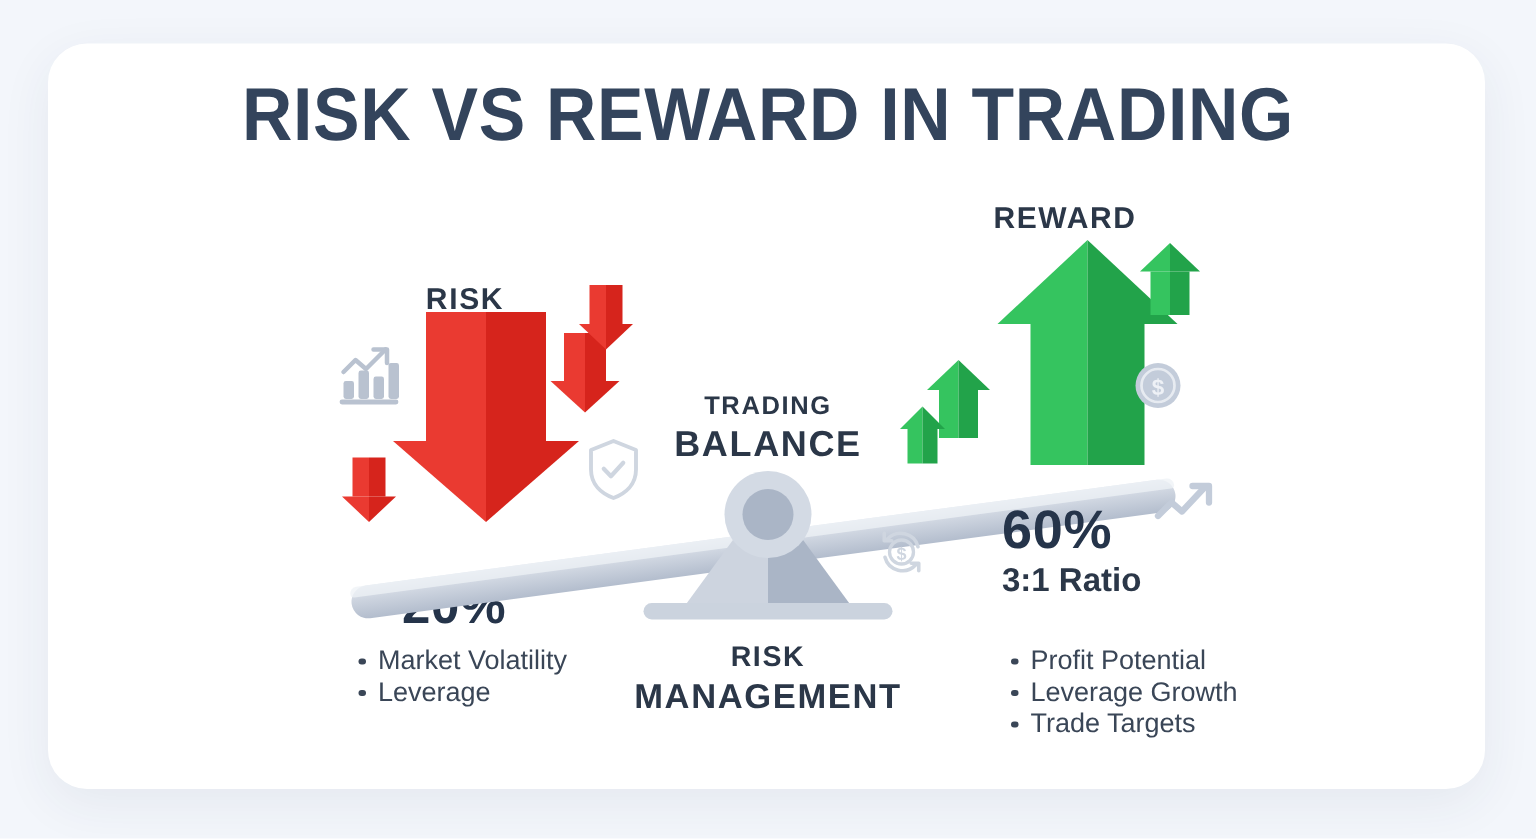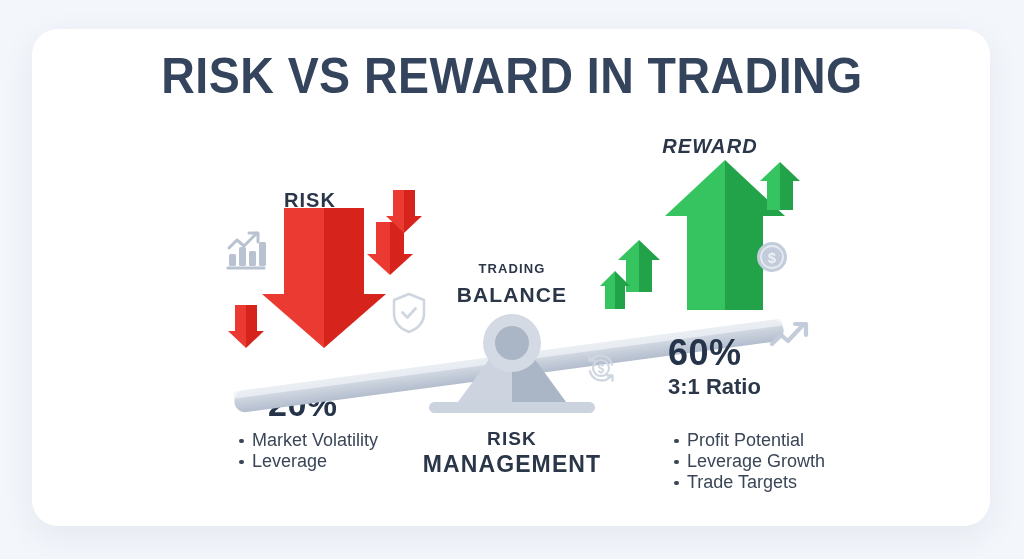--- a/index.html
+++ b/index.html
@@ -180,38 +180,38 @@
   <div class="beam"></div>
 
   <div class="fulcrum-wrap">
     <div class="tri-l"></div>
     <div class="tri-r"></div>
     <div class="fulcrum-base"></div>
     <div class="pivot-outer"></div>
     <div class="pivot-inner"></div>
   </div>
 
-  <div class="lbl" style="left:432px;top:261px;width:160px;font-size:13px;">TRADING</div>
-  <div class="lbl" style="left:432px;top:283px;width:160px;font-size:21px;">BALANCE</div>
+  <div class="lbl" style="left:432px;top:261px;width:160px;font-size:17px;">TRADING</div>
+  <div class="lbl" style="left:432px;top:283px;width:160px;font-size:24px;">BALANCE</div>
 
   <div class="lbl" style="left:412px;top:428px;width:200px;font-size:19px;">RISK</div>
   <div class="lbl" style="left:412px;top:451px;width:200px;font-size:23px;">MANAGEMENT</div>
 
   <div class="deco" style="left:583px;top:350px;">
     <svg width="36" height="36" viewBox="0 0 36 36" fill="none">
       <path d="M29 14.5A12 12 0 0 0 8.5 9.5" stroke="#cfd6e0" stroke-width="2.4" fill="none" stroke-linecap="round"></path>
       <path d="M7 21.5A12 12 0 0 0 27.5 26.5" stroke="#cfd6e0" stroke-width="2.4" fill="none" stroke-linecap="round"></path>
       <path d="M6.5 5.5v5h5" stroke="#cfd6e0" stroke-width="2.4" fill="none" stroke-linecap="round" stroke-linejoin="round"></path>
       <path d="M29.5 30.5v-5h-5" stroke="#cfd6e0" stroke-width="2.4" fill="none" stroke-linecap="round" stroke-linejoin="round"></path>
       <circle cx="18" cy="18" r="8" stroke="#cfd6e0" stroke-width="2.2" fill="none"></circle>
       <text x="18" y="23" font-family="Liberation Sans, sans-serif" font-size="12" font-weight="700" fill="#cfd6e0" text-anchor="middle">$</text>
     </svg>
   </div>
 
-  <div class="lbl" style="left:620px;top:135px;width:180px;font-size:20px;font-style:italic;">REWARD</div>
+  <div class="lbl" style="left:620px;top:135px;width:180px;font-size:20px;">REWARD</div>
 
   <div class="arrow aup" style="left:665px;top:160px;width:120px;height:150px;">
     <div class="head-l" style="left:0px;top:0px;border-bottom:56px solid #35c45f;border-left:60px solid transparent;"></div>
     <div class="head-r" style="left:60px;top:0px;border-bottom:56px solid #22a34a;border-right:60px solid transparent;"></div>
     <div class="shaft-l" style="left:22px;top:56px;width:38px;height:94px;background:#35c45f;"></div>
     <div class="shaft-r" style="left:60px;top:56px;width:38px;height:94px;background:#22a34a;"></div>
   </div>
 
   <div class="arrow aup" style="left:760px;top:162px;width:40px;height:48px;">
     <div class="head-l" style="left:0px;top:0px;border-bottom:19px solid #35c45f;border-left:20px solid transparent;"></div>

